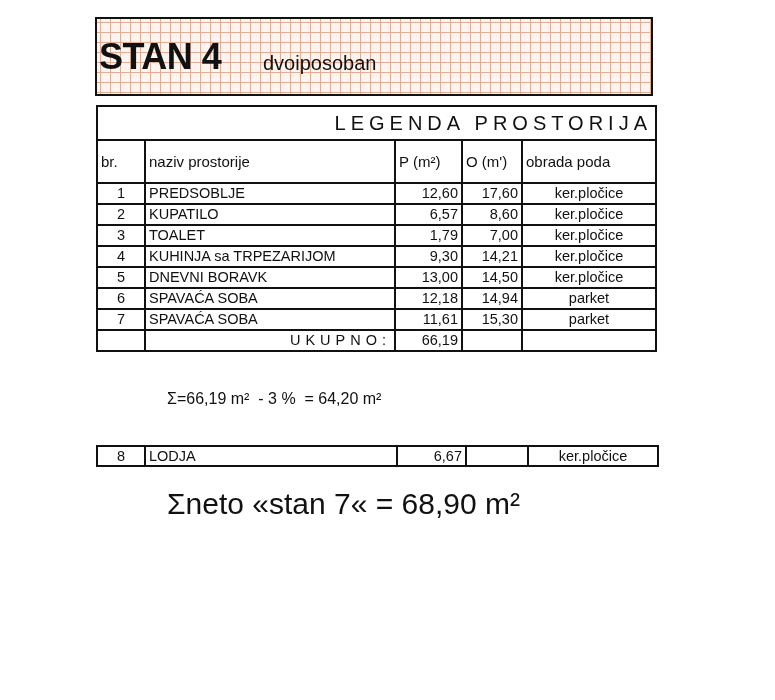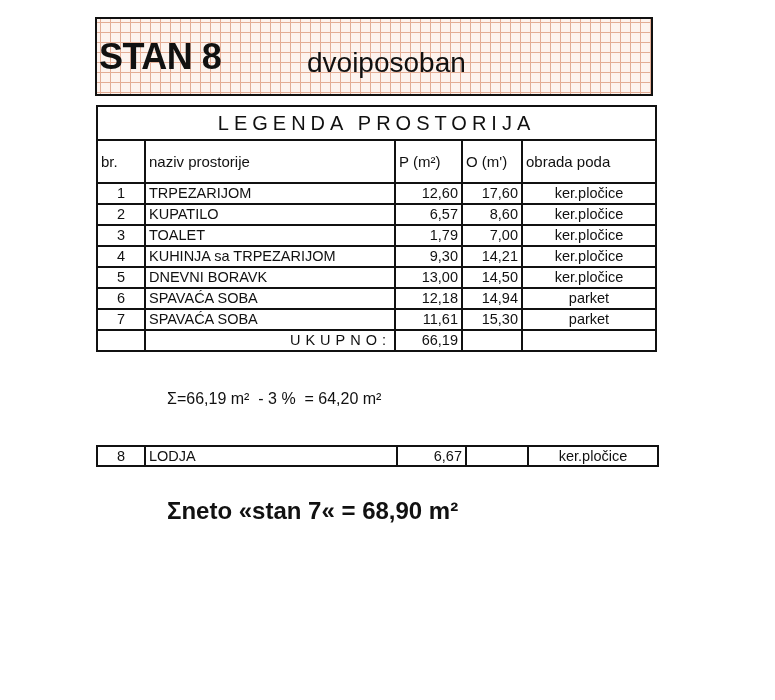--- a/index.html
+++ b/index.html
@@ -11,53 +11,53 @@
     border:2px solid #111; box-sizing:border-box;
     background-color:#fdf4ef;
     background-image:
       linear-gradient(to right, #e3ad95 1px, transparent 1px),
       linear-gradient(to bottom, #e3ad95 1px, transparent 1px);
     background-size:10px 10px;
     background-position:3px 3px;
   }
   .apt-title { position:absolute; left:2px; top:18px; font-size:36px; font-weight:bold;
                letter-spacing:-0.5px; line-height:40px; }
-  .apt-type { position:absolute; left:166px; top:30px; font-size:28px; line-height:28px;margin-left:44px; }
+  .apt-type { position:absolute; left:166px; top:30px; font-size:20px; line-height:28px; }
 
   table.legend {
     position:absolute; left:96px; top:105px; width:559px;
     border-collapse:collapse; table-layout:fixed;
   }
   table.legend td { border:2px solid #111; padding:0 3px; font-size:14.5px; height:19px;
                     line-height:19px; white-space:nowrap; overflow:hidden; }
-  table.legend td.title { text-align:center; font-size:20px; letter-spacing:5px;
+  table.legend td.title { text-align:right; font-size:20px; letter-spacing:5px;
                           height:32px; line-height:32px; }
   table.legend tr.hdr td { text-align:left; height:41px; line-height:41px; font-size:15px; }
   .c { text-align:center; }
   .r { text-align:right; }
   .total-label { text-align:right; font-weight:normal; letter-spacing:5px; font-size:14px; }
 
   .formula1 { position:absolute; left:167px; top:386px; font-size:16px; line-height:26px;
               white-space:pre; }
 
   table.lodja {
     position:absolute; left:96px; top:445px; width:561px;
     border-collapse:collapse; table-layout:fixed;
   }
   table.lodja td { border:2px solid #111; padding:0 3px; font-size:14.5px; height:18px;
                    line-height:18px; white-space:nowrap; }
 
-  .formula2 { position:absolute; left:167px; top:490px; font-size:24px; font-weight:bold;
-              line-height:28px; white-space:pre;margin-top:7px; }
+  .formula2 { position:absolute; left:167px; top:490px; font-size:30px; font-weight:normal;
+              line-height:28px; white-space:pre; }
 </style>
 </head>
 <body>
 
 <div class="header-box">
-  <span class="apt-title">STAN 8</span>
+  <span class="apt-title">STAN 4</span>
   <span class="apt-type">dvoiposoban</span>
 </div>
 
 <table class="legend">
   <colgroup>
     <col style="width:48px">
       <col style="width:250px">
       <col style="width:67px">
       <col style="width:60px">
       <col style="width:134px">
@@ -68,21 +68,21 @@
   </tr>
   <tr class="hdr">
     <td>br.</td>
     <td>naziv prostorije</td>
     <td>P (m²)</td>
     <td>O (m')</td>
     <td>obrada poda</td>
   </tr>
   <tr>
     <td class="c">1</td>
-    <td>TRPEZARIJOM</td>
+    <td>PREDSOBLJE</td>
     <td class="r">12,60</td>
     <td class="r">17,60</td>
     <td class="c">ker.pločice</td>
   </tr>
   <tr>
     <td class="c">2</td>
     <td>KUPATILO</td>
     <td class="r">6,57</td>
     <td class="r">8,60</td>
     <td class="c">ker.pločice</td>

